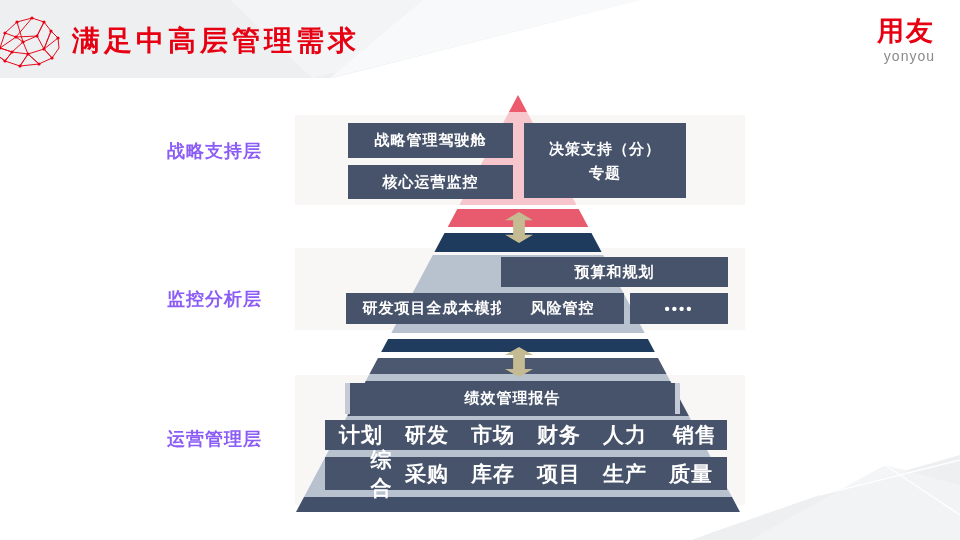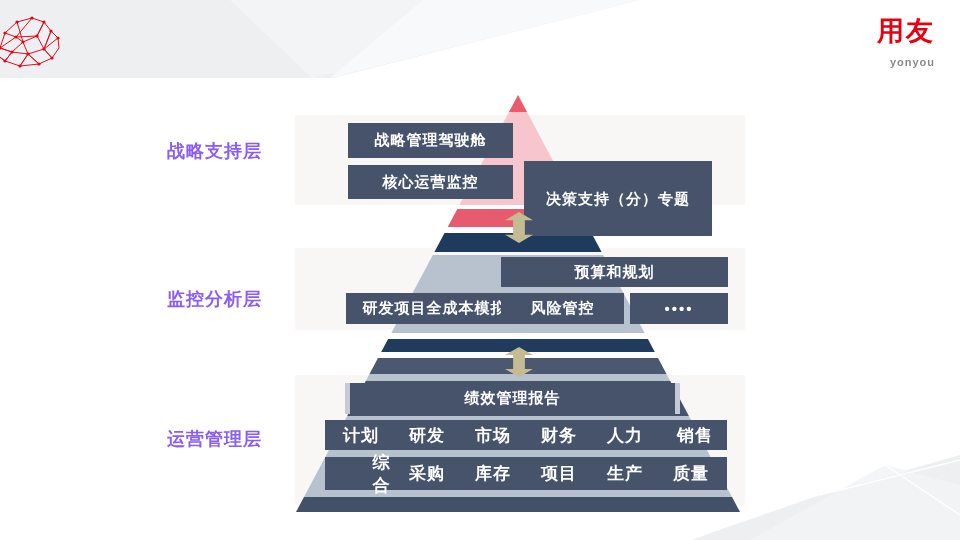--- a/index.html
+++ b/index.html
@@ -11,21 +11,21 @@
           clip-path:polygon(0 0,100% 0,52% 100%,0 100%);}
   .header-facet1{position:absolute;left:230px;top:0;width:410px;height:78px;background:#f3f4f6;
           clip-path:polygon(100% 0,0 0,20% 100%);}
   .header-facet2{position:absolute;left:330px;top:0;width:310px;height:78px;background:#f8f9fa;
           clip-path:polygon(100% 0,30% 0,0 100%);}
   .title{position:absolute;left:72px;top:22px;font-size:28px;font-weight:bold;color:#e60012;
          letter-spacing:4px;white-space:nowrap;}
   .cloud-icon{position:absolute;left:-8px;top:6px;}
   .logo{position:absolute;right:25px;top:18px;text-align:right;line-height:1;}
   .logo-cn{font-size:27px;font-weight:900;color:#e60012;letter-spacing:2px;}
-  .logo-en{font-size:11px;font-weight:bold;color:#8a8a8a;margin-top:12px;letter-spacing:1px;}
+  .logo-en{font-size:14px;font-weight:normal;color:#8a8a8a;margin-top:4px;letter-spacing:1px;}
 
   
   .band{position:absolute;left:295px;width:450px;background:#f8f7f5;}
   .band1{top:115px;height:90px;}
   .band2{top:248px;height:82px;}
   .band3{top:375px;height:130px;}
 
   
   .pyramid{position:absolute;left:296px;top:95px;width:444px;height:417px;
            clip-path:polygon(50% 0,100% 100%,0 100%);}
@@ -46,29 +46,29 @@
   .layer-label{position:absolute;left:167px;font-size:18px;font-weight:bold;color:#8b5cf6;
                letter-spacing:1px;white-space:nowrap;}
   .ll1{top:139px;} .ll2{top:287px;} .ll3{top:427px;}
 
   
   .pbox{position:absolute;background:#46536b;color:#ffffff;font-weight:bold;
         display:flex;align-items:center;justify-content:center;text-align:center;
         font-size:15px;letter-spacing:1px;box-sizing:border-box;}
   .b-cockpit {left:348px;top:123px;width:165px;height:35px;}
   .b-monitor {left:348px;top:165px;width:165px;height:34px;}
-  .b-decision{left:524px;top:123px;width:188px;height:75px;padding:0 8px;line-height:1.6;margin-top:38px;}
+  .b-decision{left:524px;top:123px;width:162px;height:75px;padding:0 20px;line-height:1.6;}
   .b-perf    {left:318px;top:257px;width:177px;height:30px;}
   .b-budget  {left:501px;top:257px;width:227px;height:30px;}
   .b-rnd     {left:318px;top:293px;width:177px;height:31px;margin-left:28px;}
   .b-risk    {left:501px;top:293px;width:123px;height:31px;}
   .b-more    {left:630px;top:293px;width:98px;height:31px;font-size:15px;letter-spacing:2px;}
   .b-report  {left:345px;top:383px;width:335px;height:31px;
               border-left:5px solid #c5cbd6;border-right:5px solid #c5cbd6;}
-  .cell{width:72px;height:30px;font-size:17px;}
+  .cell{width:72px;height:30px;font-size:21px;}
 
   
   .darrow{position:absolute;width:28px;background:#c4bb92;
           clip-path:polygon(50% 0,100% 27%,71% 27%,71% 73%,100% 73%,50% 100%,0 73%,29% 73%,29% 27%,0 27%);}
   .a1{left:505px;top:212px;height:31px;}
   .a2{left:505px;top:347px;height:30px;}
 
   
   .corner-decor{position:absolute;right:0;bottom:0;}
 </style>
@@ -106,20 +106,21 @@
       <circle cx="52" cy="16" r="1.6"></circle>
         <circle cx="59" cy="25" r="1.6"></circle>
       <circle cx="66" cy="32" r="1.6"></circle>
         <circle cx="60" cy="52" r="1.6"></circle>
       <circle cx="47" cy="58" r="1.6"></circle>
         <circle cx="28" cy="60" r="1.6"></circle>
       <circle cx="13" cy="55" r="1.6"></circle>
     </g>
   </svg>
 
+  <div class="title">满足中高层管理需求</div>
 
   <div class="logo">
     <div class="logo-cn">用友</div>
     <div class="logo-en">yonyou</div>
   </div>
 
   <div class="band band1"></div>
   <div class="band band2"></div>
   <div class="band band3"></div>
 

